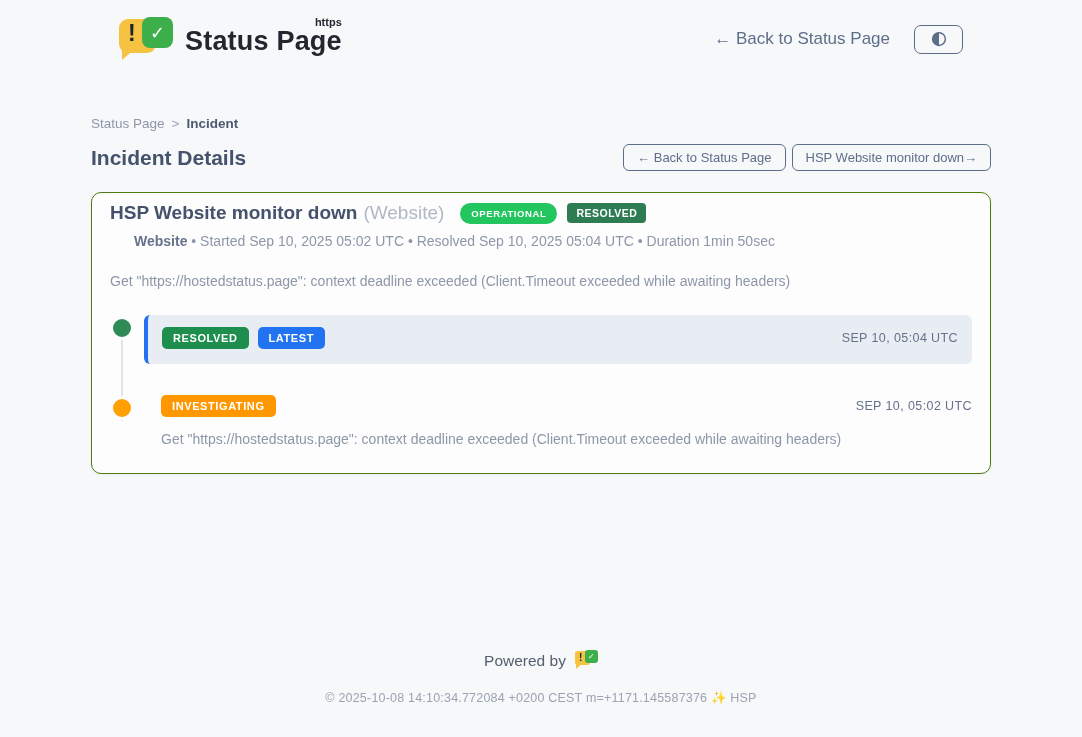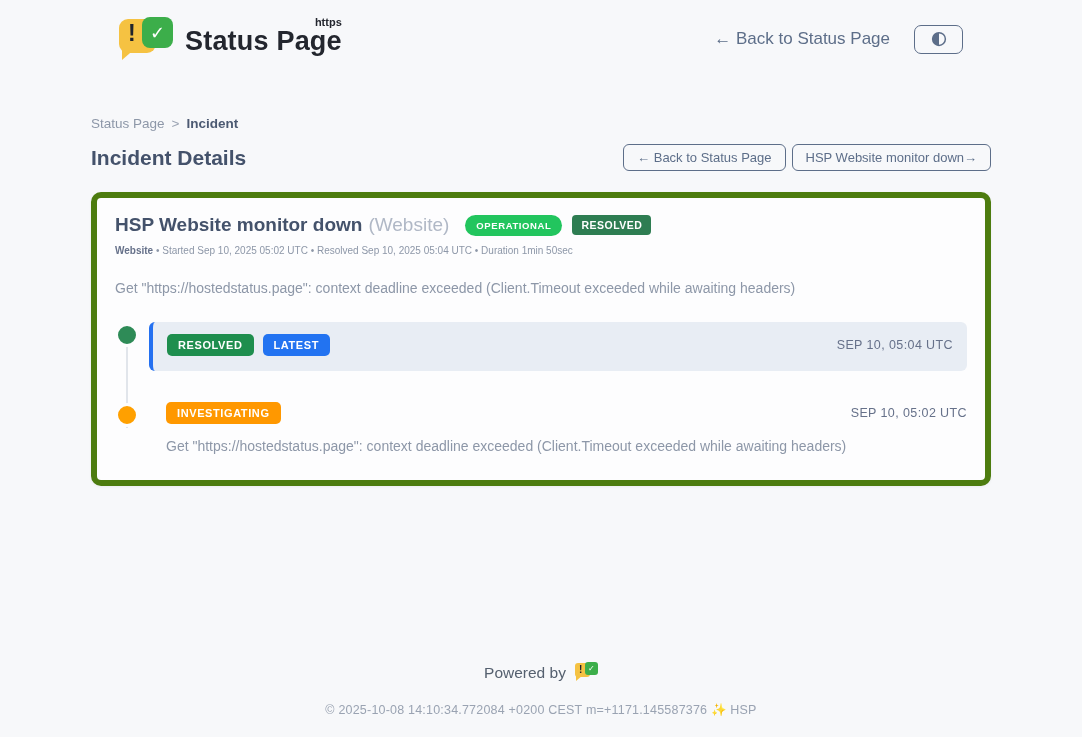--- a/index.html
+++ b/index.html
@@ -52,35 +52,35 @@
   .title-row { display: flex; align-items: center; justify-content: space-between; margin-top: 13px; }
   .page-title { font-size: 21px; font-weight: 700; color: #44526b; }
   .nav-buttons { display: flex; gap: 6px; }
   .nav-btn {
     font-family: inherit; font-size: 13px; color: #5d6e89; background: transparent;
     border: 1px solid #5d6e89; border-radius: 6px; padding: 5px 13px; cursor: pointer; white-space: nowrap;
   }
 
   
   .card {
-    margin-top: 21px; background: #fdfdfe; border: 6px solid #4d7c0f; border-radius: 10px;
-    box-shadow: 0 1px 3px rgba(20,30,55,.05); padding: 16px 18px 26px;
+    margin-top: 21px; background: #fdfdfe; border: 1px solid #4d7c0f; border-radius: 10px;
+    box-shadow: 0 1px 3px rgba(20,30,55,.05); padding: 9px 18px 26px;
   }
   .card-title-row { display: flex; align-items: center; gap: 10px; flex-wrap: wrap; }
   .card-title { font-size: 19px; font-weight: 700; color: #44526b; }
   .card-component { font-size: 19px; font-weight: 500; color: #b0b8c6; margin-left: -4px; }
   .pill-badge {
     color: #fff; font-size: 9.5px; font-weight: 700; letter-spacing: .6px;
     padding: 5px 11px; border-radius: 999px; margin-left: 6px; text-align: right;
   }
   .rect-badge {
     color: #fff; font-size: 10.5px; font-weight: 700; letter-spacing: .5px;
     padding: 4px 9px; border-radius: 4px;
   }
-  .meta-line { margin-top: 9px; font-size: 10px; color: #8d97a8; }
+  .meta-line { margin-top: 9px; font-size: 14px; color: #8d97a8; margin-left: 24px; }
   .meta-component { font-weight: 700; color: #66718a; }
   .card-description { margin-top: 24px; font-size: 14px; color: #8d97a8; }
 
   
   .timeline { position: relative; margin-top: 26px; }
   .timeline-connector { position: absolute; left: 11px; top: 24px; width: 2px; height: 82px; background: #e1e5eb; }
   .timeline-item { display: flex; gap: 10px; position: relative; }
   .timeline-item + .timeline-item { margin-top: 31px; gap: 27px; }
   .dot { width: 18px; height: 18px; border-radius: 50%; border: 3px solid #fdfdfe; flex: none;
     margin-left: 0; margin-top: 1px; position: relative; z-index: 1; box-sizing: content-box; width: 18px; height: 18px; }

